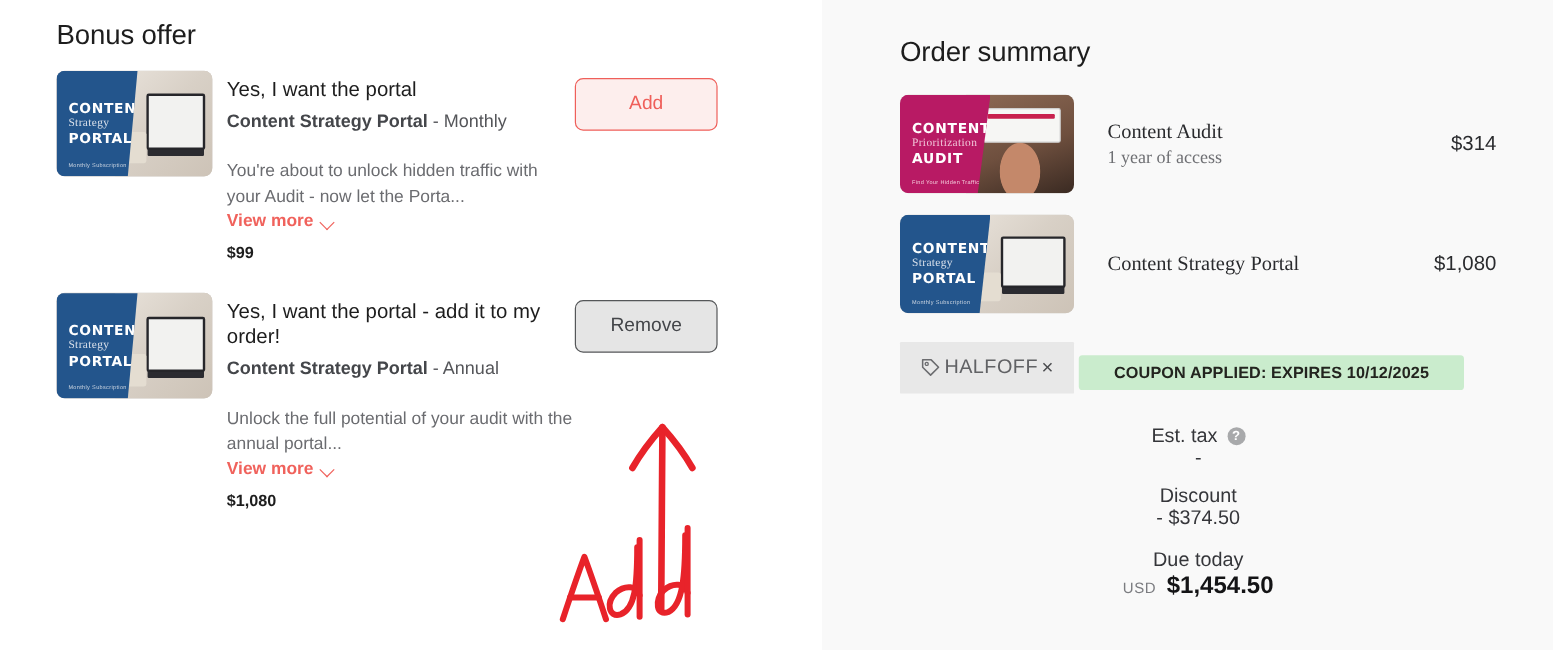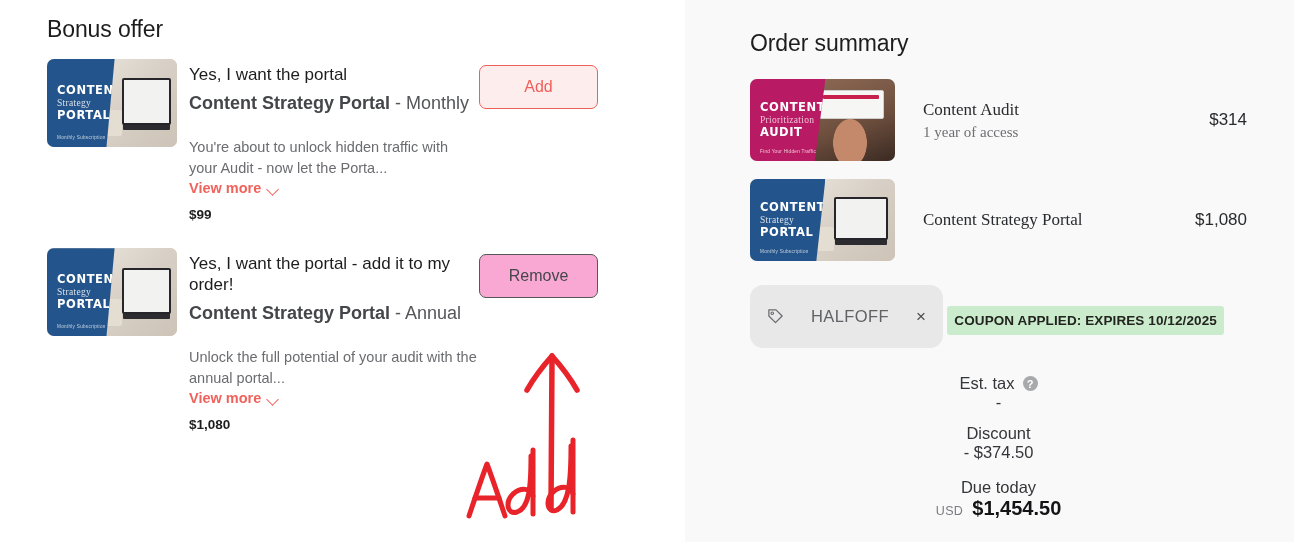--- a/index.html
+++ b/index.html
@@ -106,21 +106,21 @@
     left: 20%; top: 19%; width: 62%; height: 5%;
     background: #c8204d; border-radius: 1px;
   }
 
   
   .offer-body { flex: 1; padding-left: 12px; padding-top: 6px; }
   .offer-heading {
     font-size: 17px; color: #1d1d1d; font-weight: 400;
     line-height: 1.22; max-width: 290px;
   }
-  .offer-sub { margin-top: 6px; font-size: 18px; color: #55565a; line-height: 1.3; }
+  .offer-sub { margin-top: 6px; font-size: 15px; color: #55565a; line-height: 1.3; }
   .offer-sub b { font-weight: 700; color: #44464a; }
   .offer-desc {
     margin-top: 22px;
     font-size: 14.5px; color: #6b6c70; line-height: 1.42;
     max-width: 290px;
   }
   .view-more {
     margin-top: 2px;
     color: #f0625c; font-size: 14.5px; font-weight: 700;
     display: inline-flex; align-items: center; gap: 7px; cursor: pointer;
@@ -138,21 +138,21 @@
   .offer-action { position: absolute; right: 63px; }
   .btn {
     width: 119px; height: 44px;
     border-radius: 7px;
     font-size: 16px;
     display: flex; align-items: center; justify-content: center;
     cursor: pointer;
     background: #fff;
   }
   .btn-add { background: #fdeeed; border: 1.6px solid #ef5f5a; color: #ef5f5a; }
-  .btn-remove { background: #f9a8d4; border: 1.6px solid #555759; color: #44464a; }
+  .btn-remove { background: #e5e5e5; border: 1.6px solid #555759; color: #44464a; }
 
   
   .annotation { position: absolute; left: 455px; top: 338px; pointer-events: none; }
 
   
   .right-pane {
     width: 609px; height: 542px;
     background: #f9f9f9;
     padding: 30px 47px 0 65px;
   }
@@ -161,35 +161,35 @@
     letter-spacing: -0.1px; margin-bottom: 22px;
   }
   .line-item { display: flex; align-items: center; margin-bottom: 18px; }
   .line-item .thumb { width: 145px; height: 82px; flex: 0 0 145px; }
   .li-text { flex: 1; padding-left: 28px; font-family: Liberation Serif, serif; }
   .li-name { font-size: 17px; color: #2a2b2e; line-height: 1.25; }
   .li-meta { font-size: 15px; color: #6e6f73; margin-top: 4px; }
   .li-price { font-size: 17px; color: #2a2b2e; white-space: nowrap; }
 
   .coupon-chip {
-    display: inline-flex; align-items: center; gap: 27px;
-    background: #e8e8e8; border-radius: 13px;
-    padding: 22px 17px; margin-top: 6px;
+    display: inline-flex; align-items: center; gap: 3px;
+    background: #e8e8e8; border-radius: 1px;
+    padding: 12px 17px; margin-top: 6px;
     cursor: pointer;
   }
   .coupon-code { font-size: 16.5px; color: #616265; letter-spacing: 0.4px; }
   .coupon-x { font-size: 17px; color: #4a4b4e; line-height: 1; cursor: pointer; }
   .tag-icon { width: 17px; height: 17px; display: block; }
 
   .coupon-applied {
     margin-top: 10px;
     display: inline-block;
     background: #caeccd; color: #23241f;
     font-size: 13.5px; font-weight: 600;
-    padding: 7px 7px; border-radius: 3px;
+    padding: 7px 29px; border-radius: 3px;
     letter-spacing: 0.1px;
   }
 
   .totals { margin-top: 26px; }
   .total-row {
     display: flex; align-items: center; justify-content: space-between;
     margin-bottom: 12px;
     flex-direction: column;
   }
   .total-label { font-size: 16.5px; color: #35363a; display: flex; align-items: center; gap: 8px; }

